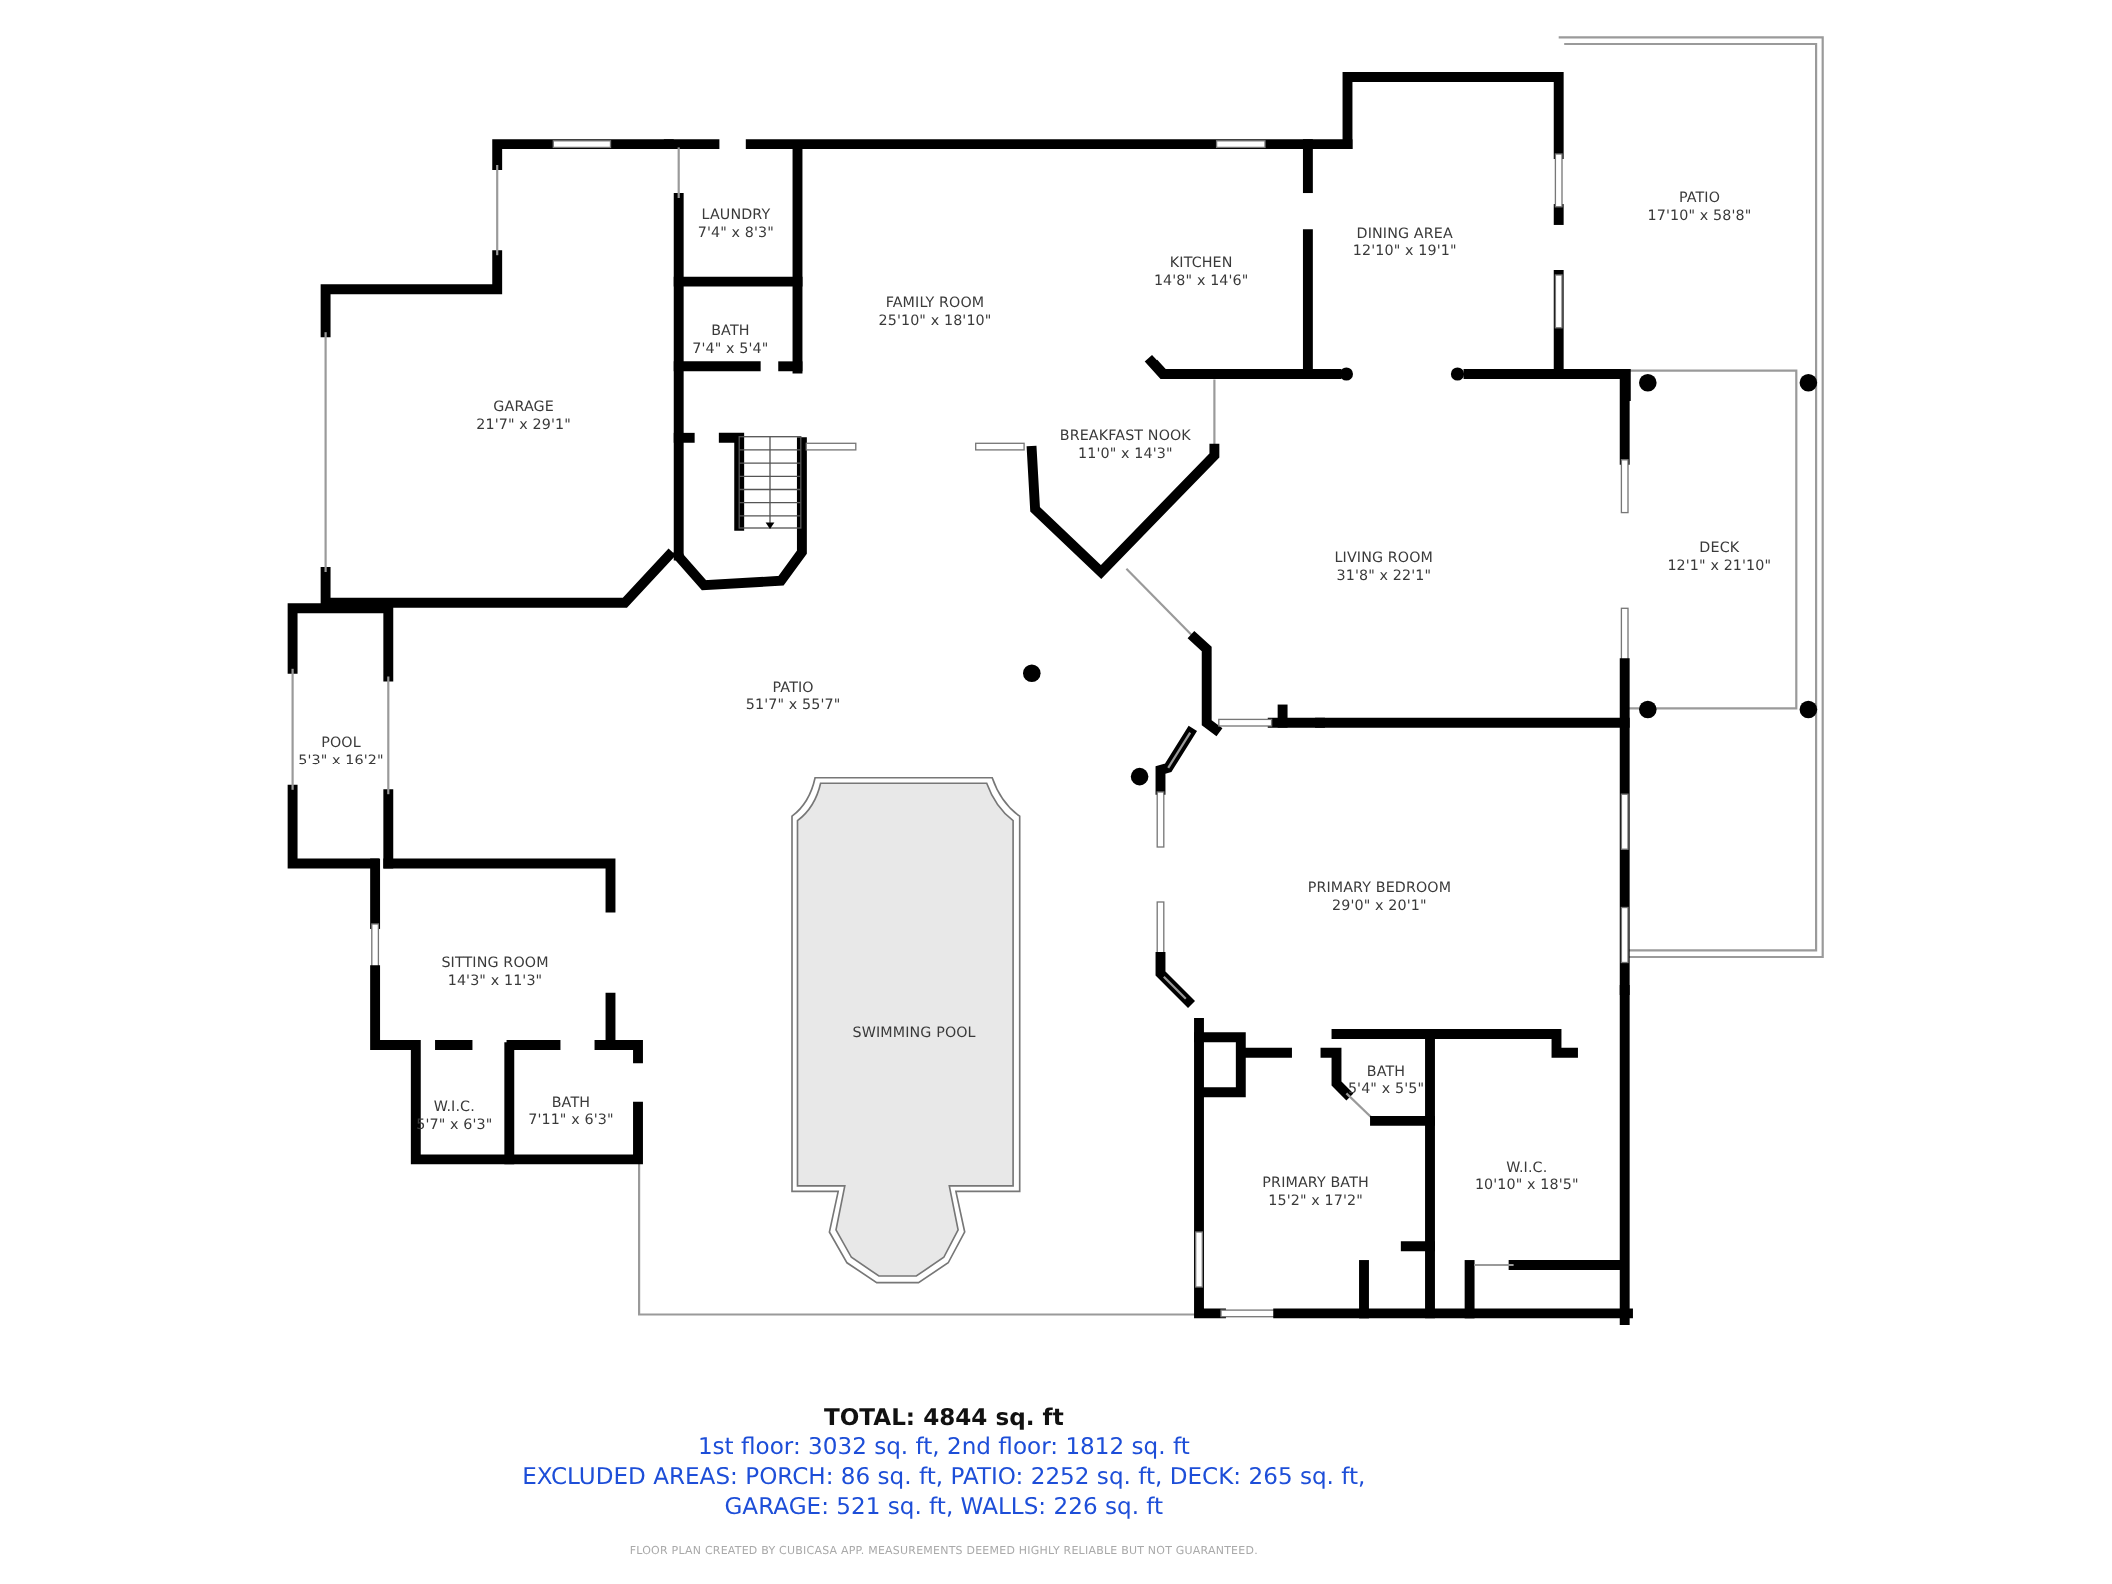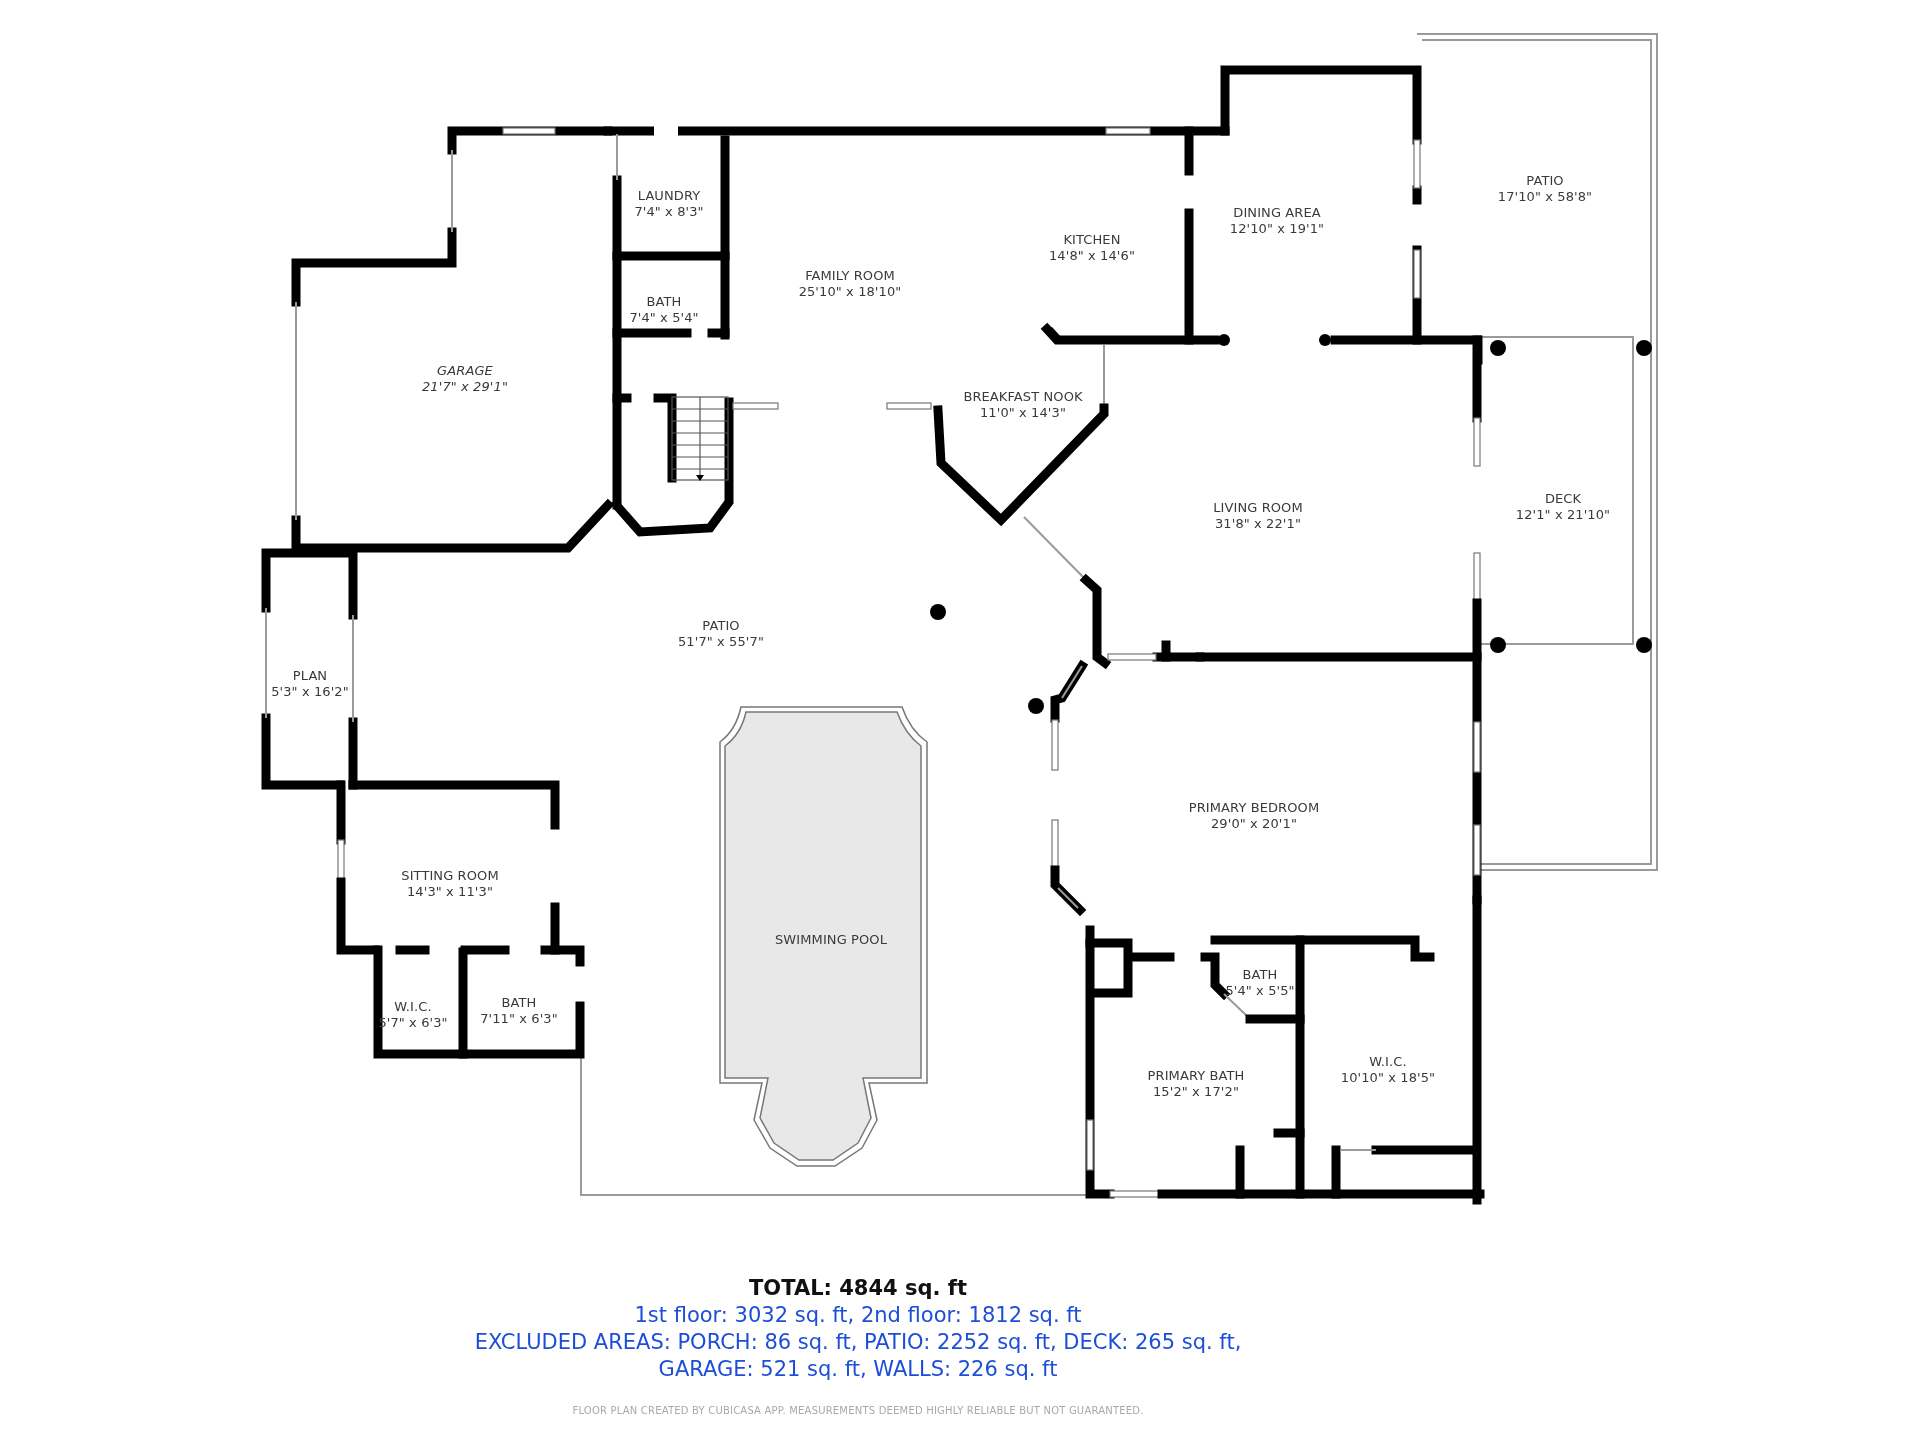--- a/index.html
+++ b/index.html
@@ -190,42 +190,42 @@
   <span class="dim">14'8" x 14'6"</span>
 </div>
 <div class="room-label" style="left:1277px;top:205px;">
   <span class="nm">DINING AREA</span>
   <span class="dim">12'10" x 19'1"</span>
 </div>
 <div class="room-label" style="left:1545px;top:173px;">
   <span class="nm">PATIO</span>
   <span class="dim">17'10" x 58'8"</span>
 </div>
-<div class="room-label" style="left:465px;top:363px;font-style:italic;">
+<div class="room-label" style="left:476px;top:363px;">
   <span class="nm">GARAGE</span>
   <span class="dim">21'7" x 29'1"</span>
 </div>
 <div class="room-label" style="left:1023px;top:389px;">
   <span class="nm">BREAKFAST NOOK</span>
   <span class="dim">11'0" x 14'3"</span>
 </div>
 <div class="room-label" style="left:1258px;top:500px;">
   <span class="nm">LIVING ROOM</span>
   <span class="dim">31'8" x 22'1"</span>
 </div>
 <div class="room-label" style="left:1563px;top:491px;">
   <span class="nm">DECK</span>
   <span class="dim">12'1" x 21'10"</span>
 </div>
 <div class="room-label" style="left:721px;top:618px;">
   <span class="nm">PATIO</span>
   <span class="dim">51'7" x 55'7"</span>
 </div>
 <div class="room-label" style="left:310px;top:668px;">
-  <span class="nm">PLAN</span>
+  <span class="nm">POOL</span>
   <span class="dim">5'3" x 16'2"</span>
 </div>
 <div class="room-label" style="left:1254px;top:800px;">
   <span class="nm">PRIMARY BEDROOM</span>
   <span class="dim">29'0" x 20'1"</span>
 </div>
 <div class="room-label" style="left:450px;top:868px;">
   <span class="nm">SITTING ROOM</span>
   <span class="dim">14'3" x 11'3"</span>
 </div>

